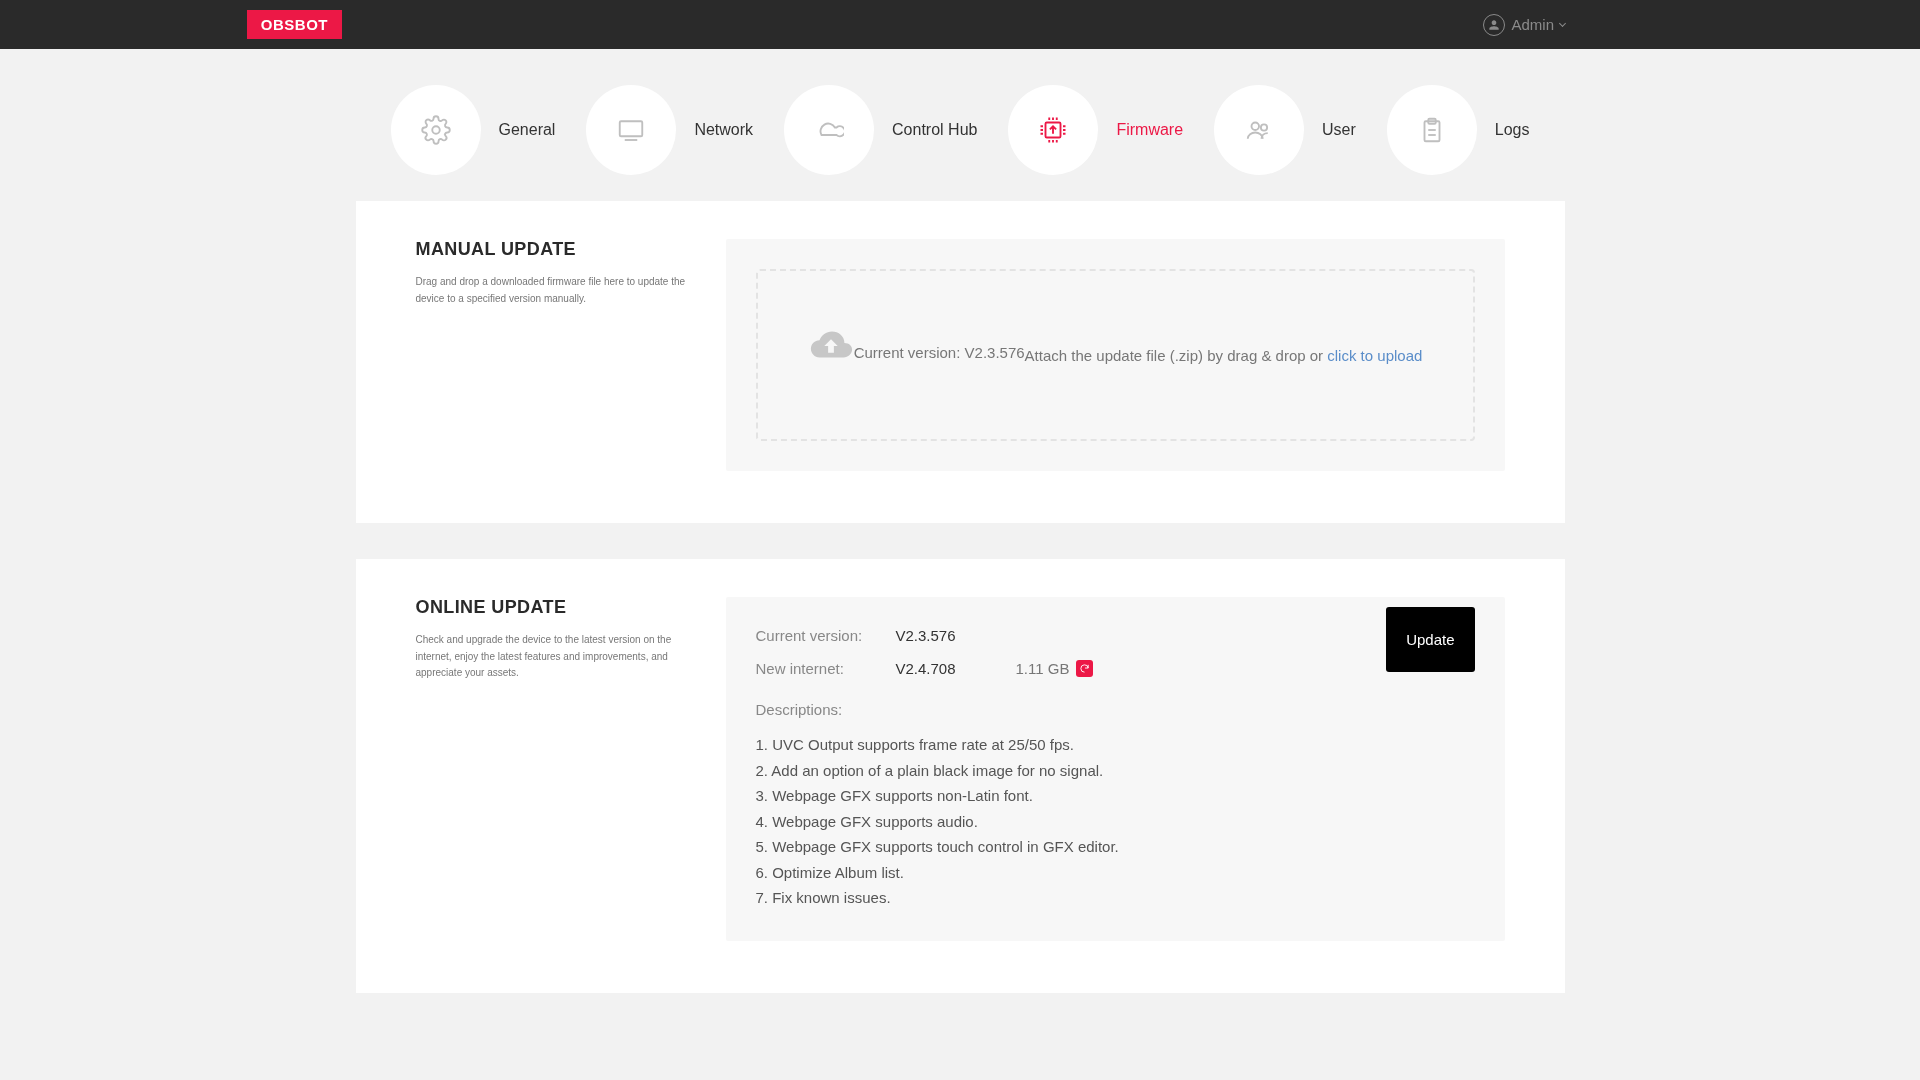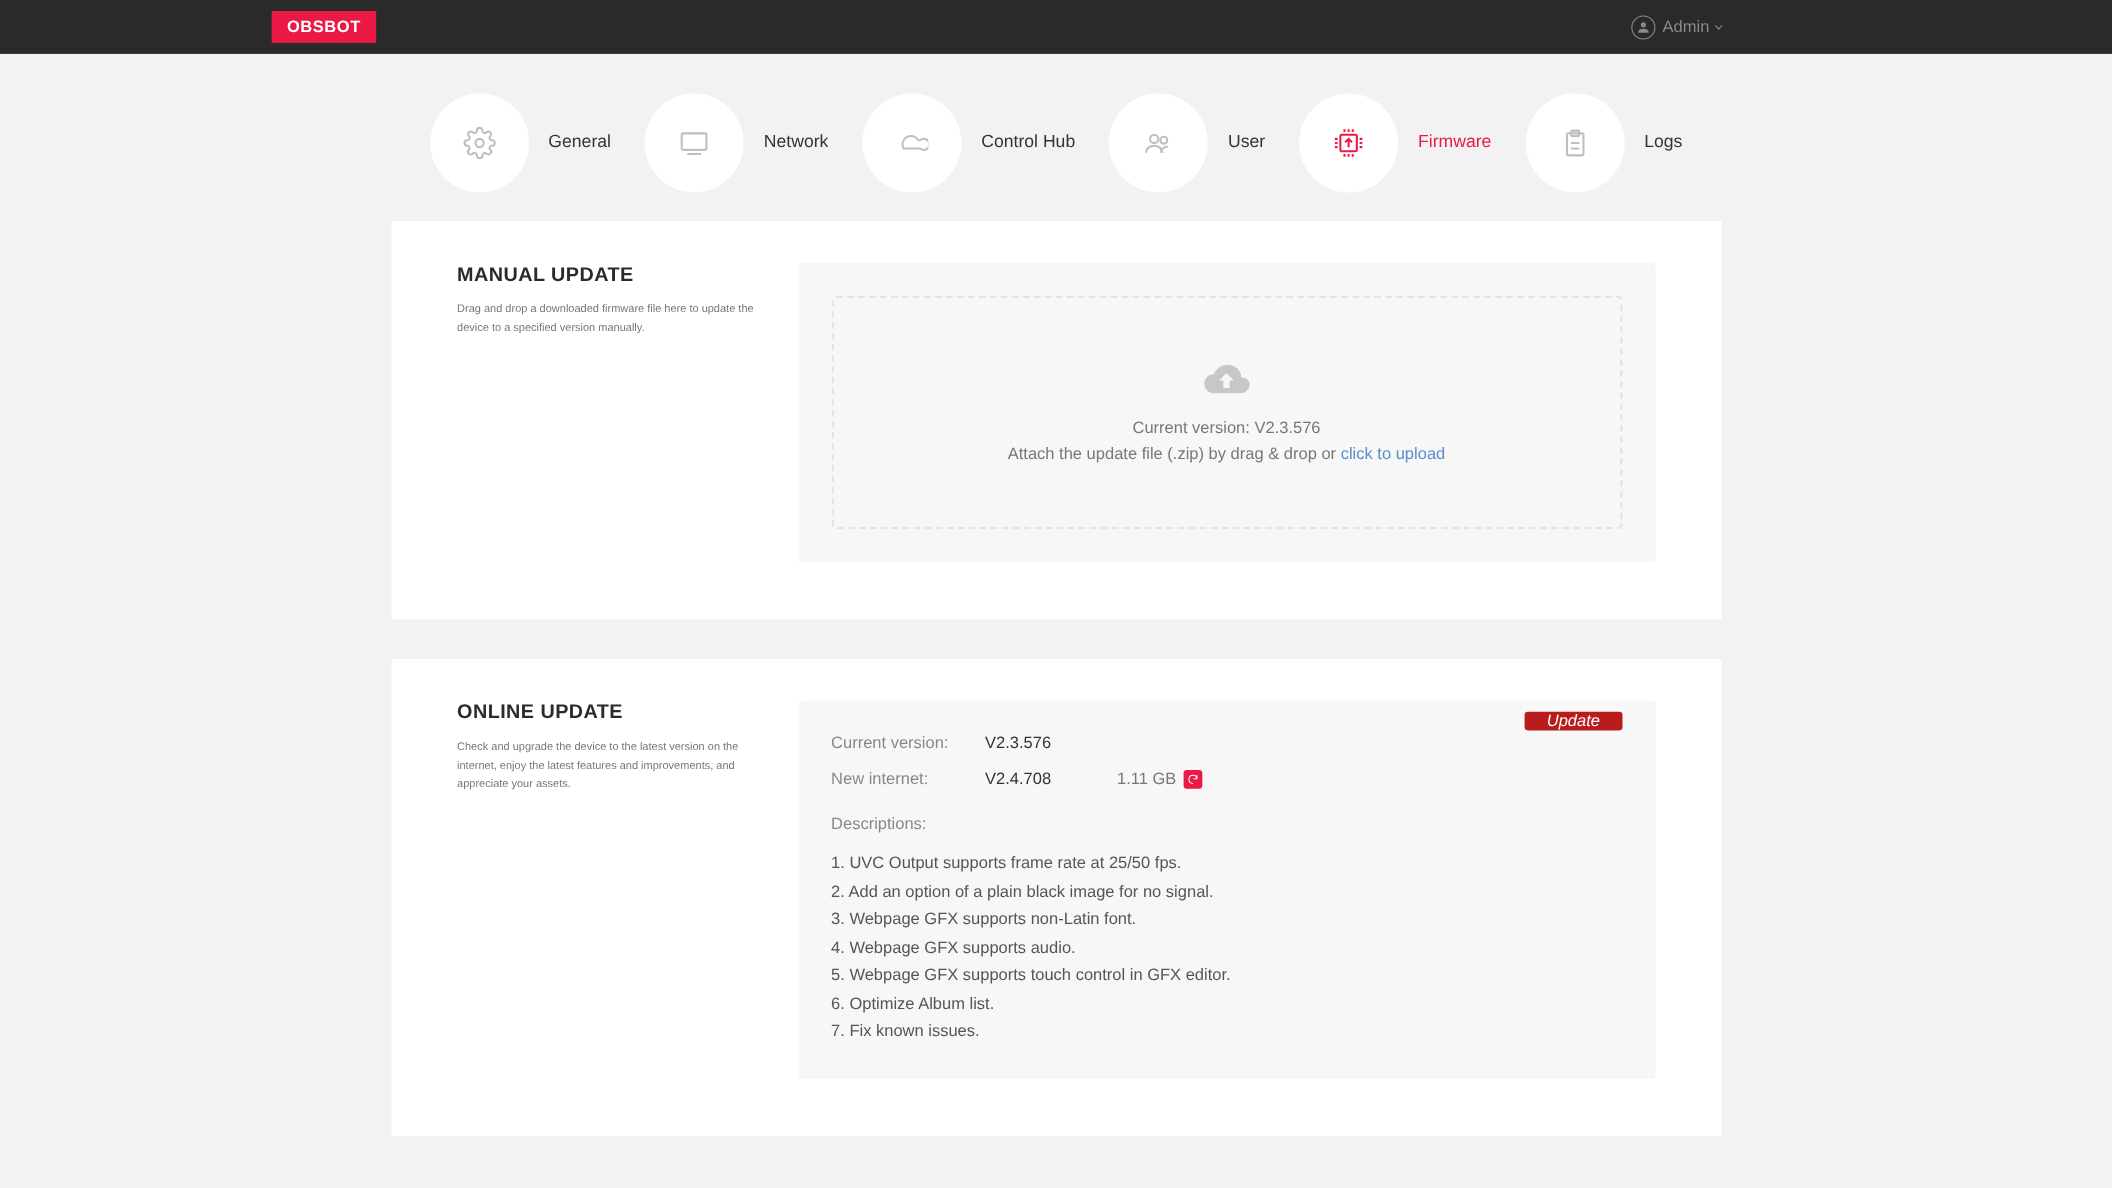--- a/index.html
+++ b/index.html
@@ -28,34 +28,34 @@
 
 
 .panel { width:1209px; margin:26px auto 0; background:#fff; display:flex; padding:38px 60px 52px 60px; }
 .panel + .panel { margin-top:36px; }
 .left-col { width:310px; padding-right:40px; }
 .section-title { font-size:18px; letter-spacing:0.4px; color:#2a2a2a; margin-bottom:14px; }
 .section-desc { font-size:10px; color:#777; line-height:1.65; }
 .right-col { flex:1; background:#f7f7f7; border-radius:2px; padding:30px; }
 
 
-.dropzone { border:2px dashed #e3e3e3; border-radius:4px; background:#f7f7f7; padding:58px 20px 58px; display:flex; flex-direction:column; align-items:center; justify-content:center; cursor:pointer; }
+.dropzone { border:2px dashed #e3e3e3; border-radius:4px; background:#f7f7f7; padding:58px 20px 58px; display:flex; flex-direction:row; align-items:center; justify-content:center; cursor:pointer; }
 .cloud-ic { width:46px; height:32px; margin-bottom:20px; }
 .dz-line1 { font-size:15px; color:#777; margin-bottom:6px; }
 .dz-line2 { font-size:15px; color:#777; }
 .dz-line2 a { color:#5a8dc9; text-decoration:none; }
 
 
 .info-grid { display:grid; grid-template-columns:140px 90px auto; row-gap:16px; font-size:15px; align-items:center; }
 .info-lbl { color:#888; }
 .info-val { color:#333; }
 .size { color:#777; margin-left:30px; display:flex; align-items:center; gap:7px; }
 .refresh { width:17px; height:17px; background:#ec1846; border-radius:3px; display:flex; align-items:center; justify-content:center; cursor:pointer; }
 .refresh svg { width:11px; height:11px; stroke:#fff; fill:none; stroke-width:2; }
-.upd-btn { position:absolute; right:30px; top:10px; background:#b91c1c; color:#fff; border:none; padding:0 20px; font-size:15px; border-radius:3px; cursor:pointer;font-style:italic; }
+.upd-btn { position:absolute; right:30px; top:10px; background:#000000; color:#fff; border:none; padding:24px 20px; font-size:15px; border-radius:3px; cursor:pointer; }
 .right-col.rel { position:relative; }
 .desc-head { margin-top:24px; color:#888; font-size:15px; }
 .desc-list { margin-top:14px; font-size:15px; color:#555; line-height:1.7; }
 </style>
 </head>
 <body>
 
 <div class="topbar">
   <div class="brand-wrap">
     <div class="brand">OBSBOT</div>
@@ -91,40 +91,40 @@
     <span class="subtab-label">Network</span>
   </div>
   <div class="subtab">
     <div class="circle">
         <svg viewBox="0 0 24 24" fill="none" stroke="#bfbfbf" stroke-width="1.5">
           <path d="M18 10h-1.3A6 6 0 1 0 6 16h12a4 4 0 1 0 0-6z"></path>
         </svg>
       </div>
     <span class="subtab-label">Control Hub</span>
   </div>
+  <div class="subtab active">
+    <div class="circle">
+        <svg viewBox="0 0 24 24" fill="none" stroke="#ec1846" stroke-width="1.5">
+          <rect x="6" y="6" width="12" height="12" rx="1"></rect>
+          <path d="M12 15V9M9.5 11.5L12 9l2.5 2.5"></path>
+          <path d="M9 4V2M12 4V2M15 4V2M9 22v-2M12 22v-2M15 22v-2M4 9H2M4 12H2M4 15H2M22 9h-2M22 12h-2M22 15h-2"></path>
+        </svg>
+      </div>
+    <span class="subtab-label">Firmware</span>
+  </div>
   <div class="subtab">
     <div class="circle">
         <svg viewBox="0 0 24 24" fill="none" stroke="#bfbfbf" stroke-width="1.5">
           <circle cx="9" cy="9" r="3"></circle>
           <circle cx="16" cy="10" r="2.5"></circle>
           <path d="M3 19c0-3 3-5 6-5s6 2 6 5"></path>
           <path d="M14 19c0-2.5 2-4.5 5-4.5"></path>
         </svg>
       </div>
     <span class="subtab-label">User</span>
-  </div>
-  <div class="subtab active">
-    <div class="circle">
-        <svg viewBox="0 0 24 24" fill="none" stroke="#ec1846" stroke-width="1.5">
-          <rect x="6" y="6" width="12" height="12" rx="1"></rect>
-          <path d="M12 15V9M9.5 11.5L12 9l2.5 2.5"></path>
-          <path d="M9 4V2M12 4V2M15 4V2M9 22v-2M12 22v-2M15 22v-2M4 9H2M4 12H2M4 15H2M22 9h-2M22 12h-2M22 15h-2"></path>
-        </svg>
-      </div>
-    <span class="subtab-label">Firmware</span>
   </div>
   <div class="subtab">
     <div class="circle">
         <svg viewBox="0 0 24 24" fill="none" stroke="#bfbfbf" stroke-width="1.5">
           <rect x="6" y="5" width="12" height="16" rx="1"></rect>
           <rect x="9" y="3" width="6" height="4" rx="1"></rect>
           <line x1="9" y1="12" x2="15" y2="12"></line>
           <line x1="9" y1="16" x2="15" y2="16"></line>
         </svg>
       </div>

